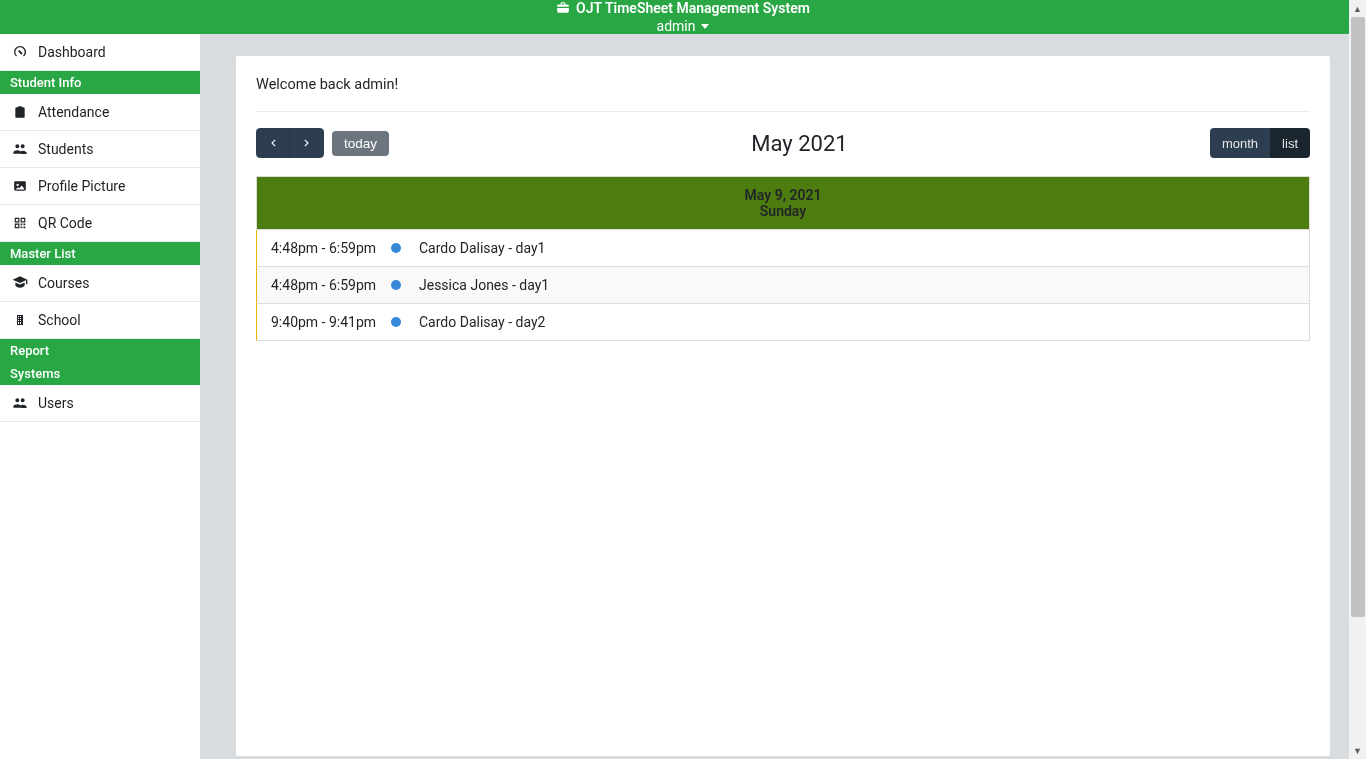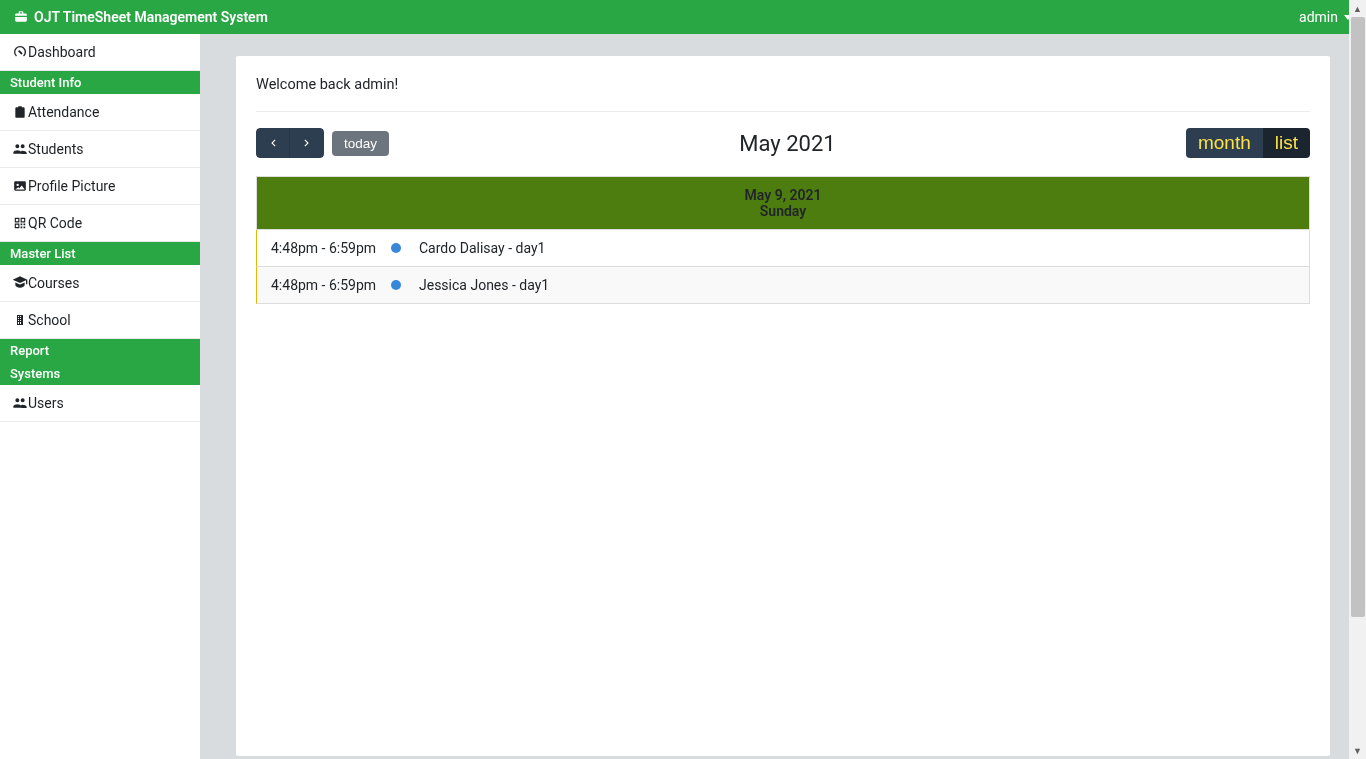--- a/index.html
+++ b/index.html
@@ -1,42 +1,42 @@
 <!DOCTYPE html>
 <html><head>
   <meta charset="utf-8">
   <style>
     * { box-sizing: border-box; margin: 0; padding: 0; }
     body { font-family: -apple-system, BlinkMacSystemFont, "Segoe UI", Roboto, "Helvetica Neue", Arial, sans-serif; font-size: 14px; color: #212529; background: #d9dcde; }
     
-    .topbar { background: #29a744; height: 34px; display: flex; align-items: center; padding: 0 14px; justify-content: space-between; }
+    .topbar { background: #29a744; height: 34px; display: flex; align-items: center; padding: 0 14px; justify-content: space-between; flex-direction: column; }
     .brand { display: flex; align-items: center; color: #fff; font-weight: 600; font-size: 14px; gap: 6px; }
     .brand-icon { width: 14px; height: 14px; }
     .user-menu { color: #fff; font-size: 14px; display: flex; align-items: center; gap: 6px; cursor: pointer; }
     .caret-down { width: 0; height: 0; border-left: 4px solid transparent; border-right: 4px solid transparent; border-top: 5px solid #fff; }
 
     .layout { display: flex; height: calc(759px - 34px); }
     .sidebar { width: 200px; background: #fff; flex-shrink: 0; overflow-y: auto; }
-    .nav-item { display: flex; align-items: center; padding: 10px 12px; cursor: pointer; color: #1d2124; font-size: 14px; border-bottom: 1px solid #e9e9e9; }
+    .nav-item { display: flex; align-items: center; gap: 10px; padding: 10px 12px; cursor: pointer; color: #1d2124; font-size: 14px; border-bottom: 1px solid #e9e9e9; }
     .nav-header { background: #29a744; color: #fff; padding: 4px 10px; font-size: 13px; font-weight: 500; }
     .nav-icon { width: 16px; height: 16px; display: inline-flex; align-items: center; justify-content: center; flex-shrink: 0; }
 
     .content { flex: 1; padding: 22px 36px; overflow-y: auto; position: relative; }
     .card { background: #fff; border-radius: 2px; padding: 20px; min-height: 700px; }
     .welcome { font-size: 14.5px; color: #212529; padding-bottom: 18px; border-bottom: 1px solid #ececec; margin-bottom: 16px; }
 
     .cal-toolbar { display: flex; align-items: center; justify-content: space-between; margin-bottom: 18px; }
     .tb-left, .tb-right { display: flex; gap: 8px; align-items: center; }
     .btn-group { display: flex; border-radius: 4px; overflow: hidden; }
     .btn-nav { background: #2c3e50; color: #fff; border: none; width: 34px; height: 30px; display: flex; align-items: center; justify-content: center; cursor: pointer; }
     .btn-nav:first-child { border-top-left-radius: 4px; border-bottom-left-radius: 4px; border-right: 1px solid rgba(0,0,0,0.1);}
     .btn-nav:last-child { border-top-right-radius: 4px; border-bottom-right-radius: 4px; }
     .btn-today { background: #6c757d; color: #fff; border: none; height: 25px; padding: 0 12px; border-radius: 4px; cursor: pointer; font-size: 13.5px; }
     .cal-title { font-size: 22px; color: #212529; font-weight: 400; text-align: center; flex: 1; }
-    .btn-view { background: #2c3e50; color: #fde047; border: none; height: 30px; padding: 0 12px; cursor: pointer; font-size: 19px; }
+    .btn-view { background: #2c3e50; color: #e5e5e5; border: none; height: 30px; padding: 0 12px; cursor: pointer; font-size: 13px; }
     .btn-view.active { background: #1a252f; }
 
     .list-day-header { display: flex; justify-content: space-between; align-items: center; background: #4d7c0f; border: 1px solid #ddd; padding: 10px 14px; font-weight: 600; font-size: 14px; flex-direction: column; }
     .list-event { display: flex; align-items: center; padding: 10px 14px; border-left: 1px solid #eab308; border-right: 1px solid #ddd; border-bottom: 1px solid #ddd; font-size: 14px; }
     .list-event:nth-child(odd) { background: #f9f9f9; }
     .evt-time { width: 120px; flex-shrink: 0; }
     .evt-dot { width: 10px; height: 10px; border-radius: 50%; background: #3788d8; margin-right: 18px; flex-shrink: 0; }
     .evt-title { flex: 1; }
     .scrollbar-track { position: fixed; right: 0; top: 0; width: 17px; height: 759px; background: #f1f1f1; display: flex; flex-direction: column; align-items: center; }
     .scroll-arrow { width: 17px; height: 17px; display:flex; align-items:center; justify-content:center; font-size:9px; color:#606060; }
@@ -179,20 +179,25 @@
         <div class="list-event">
           <span class="evt-time">4:48pm - 6:59pm</span>
           <span class="evt-dot"></span>
           <span class="evt-title">Cardo Dalisay - day1</span>
         </div>
         <div class="list-event">
           <span class="evt-time">4:48pm - 6:59pm</span>
           <span class="evt-dot"></span>
           <span class="evt-title">Jessica Jones - day1</span>
         </div>
+        <div class="list-event">
+          <span class="evt-time">9:40pm - 9:41pm</span>
+          <span class="evt-dot"></span>
+          <span class="evt-title">Cardo Dalisay - day2</span>
+        </div>
       </div>
     </div>
   </div>
 </div>
 
 <div class="scrollbar-track">
   <div class="scroll-arrow">▲</div>
   <div class="scroll-thumb" style="height:600px"></div>
   <div style="flex:1"></div>
   <div class="scroll-arrow">▼</div>

